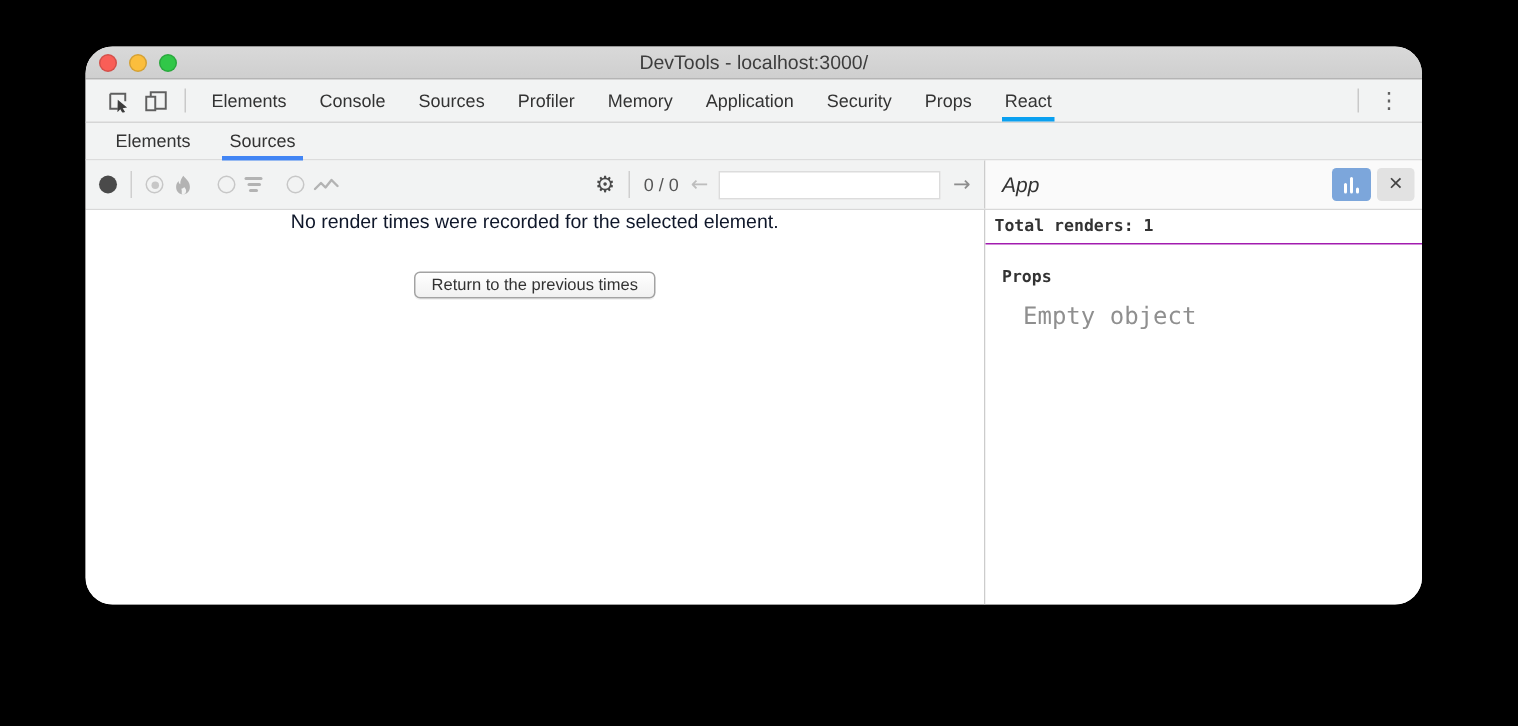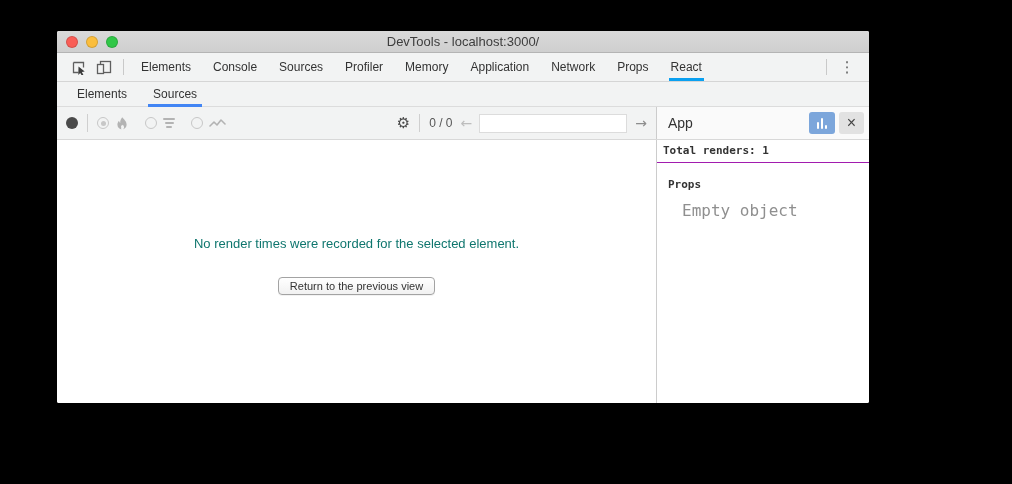--- a/index.html
+++ b/index.html
@@ -1,20 +1,20 @@
 <!DOCTYPE html>
 <html><head>
 <meta charset="utf-8">
 <style>
   * { margin:0; padding:0; box-sizing:border-box; }
   html,body { width:1012px; height:484px; background:#000; overflow:hidden;
               font-family:"Liberation Sans", sans-serif; }
 
-  .window { position:absolute; left:57px; top:31px; width:812px; height:372px;
-            border-radius:2px; overflow:hidden; background:#fff;
+  .window { position:absolute; left:57px; top:31px; width:891px; height:372px;
+            border-radius:18px; overflow:hidden; background:#fff;
             box-shadow:0 12px 40px rgba(0,0,0,.6); display:flex; flex-direction:column; }
 
   
   .titlebar { height:22px; flex:0 0 22px; background:linear-gradient(#d9d9d9,#cfcfcf);
               border-bottom:1px solid #b4b4b4; position:relative;
               display:flex; align-items:center; justify-content:center; }
   .traffic { position:absolute; left:9px; top:5px; display:flex; gap:8px; }
   .light { width:12px; height:12px; border-radius:50%; border:0.5px solid rgba(0,0,0,.15); }
   .light.red    { background:#f95e57; }
   .light.yellow { background:#fbbe3d; }
@@ -61,36 +61,36 @@
   .gear { font-family:"DejaVu Sans", sans-serif; font-size:15px; color:#4a4a4a; line-height:1; }
   .snap-count { font-size:12px; color:#565656; white-space:pre; }
   .nav-arrow { font-family:"DejaVu Sans", sans-serif; font-size:14px; line-height:1; }
   .nav-arrow.prev { color:#bdbdbd; margin:0 7px 0 8px; }
   .nav-arrow.next { color:#8d8d8d; margin-left:8px; }
   .search-input { width:148px; height:19px; border:1px solid #dcdcdc; background:#fff;
                   font-size:12px; padding:0 4px; outline:none; font-family:inherit; }
 
   .panel-header { flex:1; background:#fafafa; display:flex; align-items:center;
                   padding:0 5px 0 11px; }
-  .panel-title { font-size:14px; color:#333; flex:1; }
+  .panel-title { font-size:14px; color:#333; flex:1;font-style:italic; }
   .chart-btn { width:26px; height:22px; border-radius:3px; background:#7ca6db;
                display:flex; align-items:flex-end; justify-content:center; gap:2px;
                padding-bottom:5px; margin-right:4px; }
   .chart-btn i { display:block; width:2px; background:#fff; border-radius:1px; }
   .chart-btn i:nth-child(1){ height:7px; } .chart-btn i:nth-child(2){ height:11px; }
   .chart-btn i:nth-child(3){ height:4px; }
   .close-btn { width:25px; height:22px; border-radius:3px; background:#e2e2e2;
                display:flex; align-items:center; justify-content:center;
                font-size:16px; color:#444; line-height:1; }
 
   
   .content { flex:1; display:flex; min-height:0; }
   .main-left { width:600px; flex:0 0 600px; background:#fff; border-right:1px solid #cccccc;
                display:flex; flex-direction:column; align-items:center; }
-  .empty-msg { margin-top:96px; font-size:13px; color:#0f766e; }
+  .empty-msg { font-size:13px; color:#0f172a; }
   .return-btn { margin-top:26px; font-size:11px; color:#333; background:linear-gradient(#ffffff,#f1f1f1);
                 border:1px solid #a3a3a3; border-radius:4px; padding:2px 11px;
                 font-family:inherit; box-shadow:0 1px 0 rgba(0,0,0,.05); }
 
   .details { flex:1; background:#fff; font-family:"DejaVu Sans Mono", monospace; }
   .total-row { padding:4px 6px 5px 6px; border-bottom:1px solid #a21caf;
                font-size:11px; font-weight:bold; color:#333; }
   .props-label { margin-top:15px; padding-left:11px; font-size:11px; font-weight:bold; color:#333; }
   .props-value { margin-top:10px; padding-left:25px; font-size:16px; color:#8f8f8f; }
 
@@ -128,21 +128,21 @@
         </svg>
       </span>
     </span>
     <span class="vdiv"></span>
     <span class="tab">Elements</span>
     <span class="tab">Console</span>
     <span class="tab">Sources</span>
     <span class="tab">Profiler</span>
     <span class="tab">Memory</span>
     <span class="tab">Application</span>
-    <span class="tab">Network</span>
+    <span class="tab">Security</span>
     <span class="tab">Props</span>
     <span class="tab active">React</span>
     <span class="tab-spacer"></span>
     <span class="vdiv"></span>
     <span class="menu-dots">
         <span>⋮</span>
       </span>
   </div>
 
   <div class="subtabbar">
@@ -203,21 +203,21 @@
         </span>
       <span class="close-btn">
           <span>×</span>
         </span>
     </div>
   </div>
 
   <div class="content">
     <div class="main-left">
       <div class="empty-msg">No render times were recorded for the selected element.</div>
-      <button class="return-btn">Return to the previous view</button>
+      <button class="return-btn">Return to the previous times</button>
     </div>
     <div class="details">
       <div class="total-row">Total renders: 1</div>
       <div class="props-label">Props</div>
       <div class="props-value">Empty object</div>
     </div>
   </div>
 
 </div>
 

